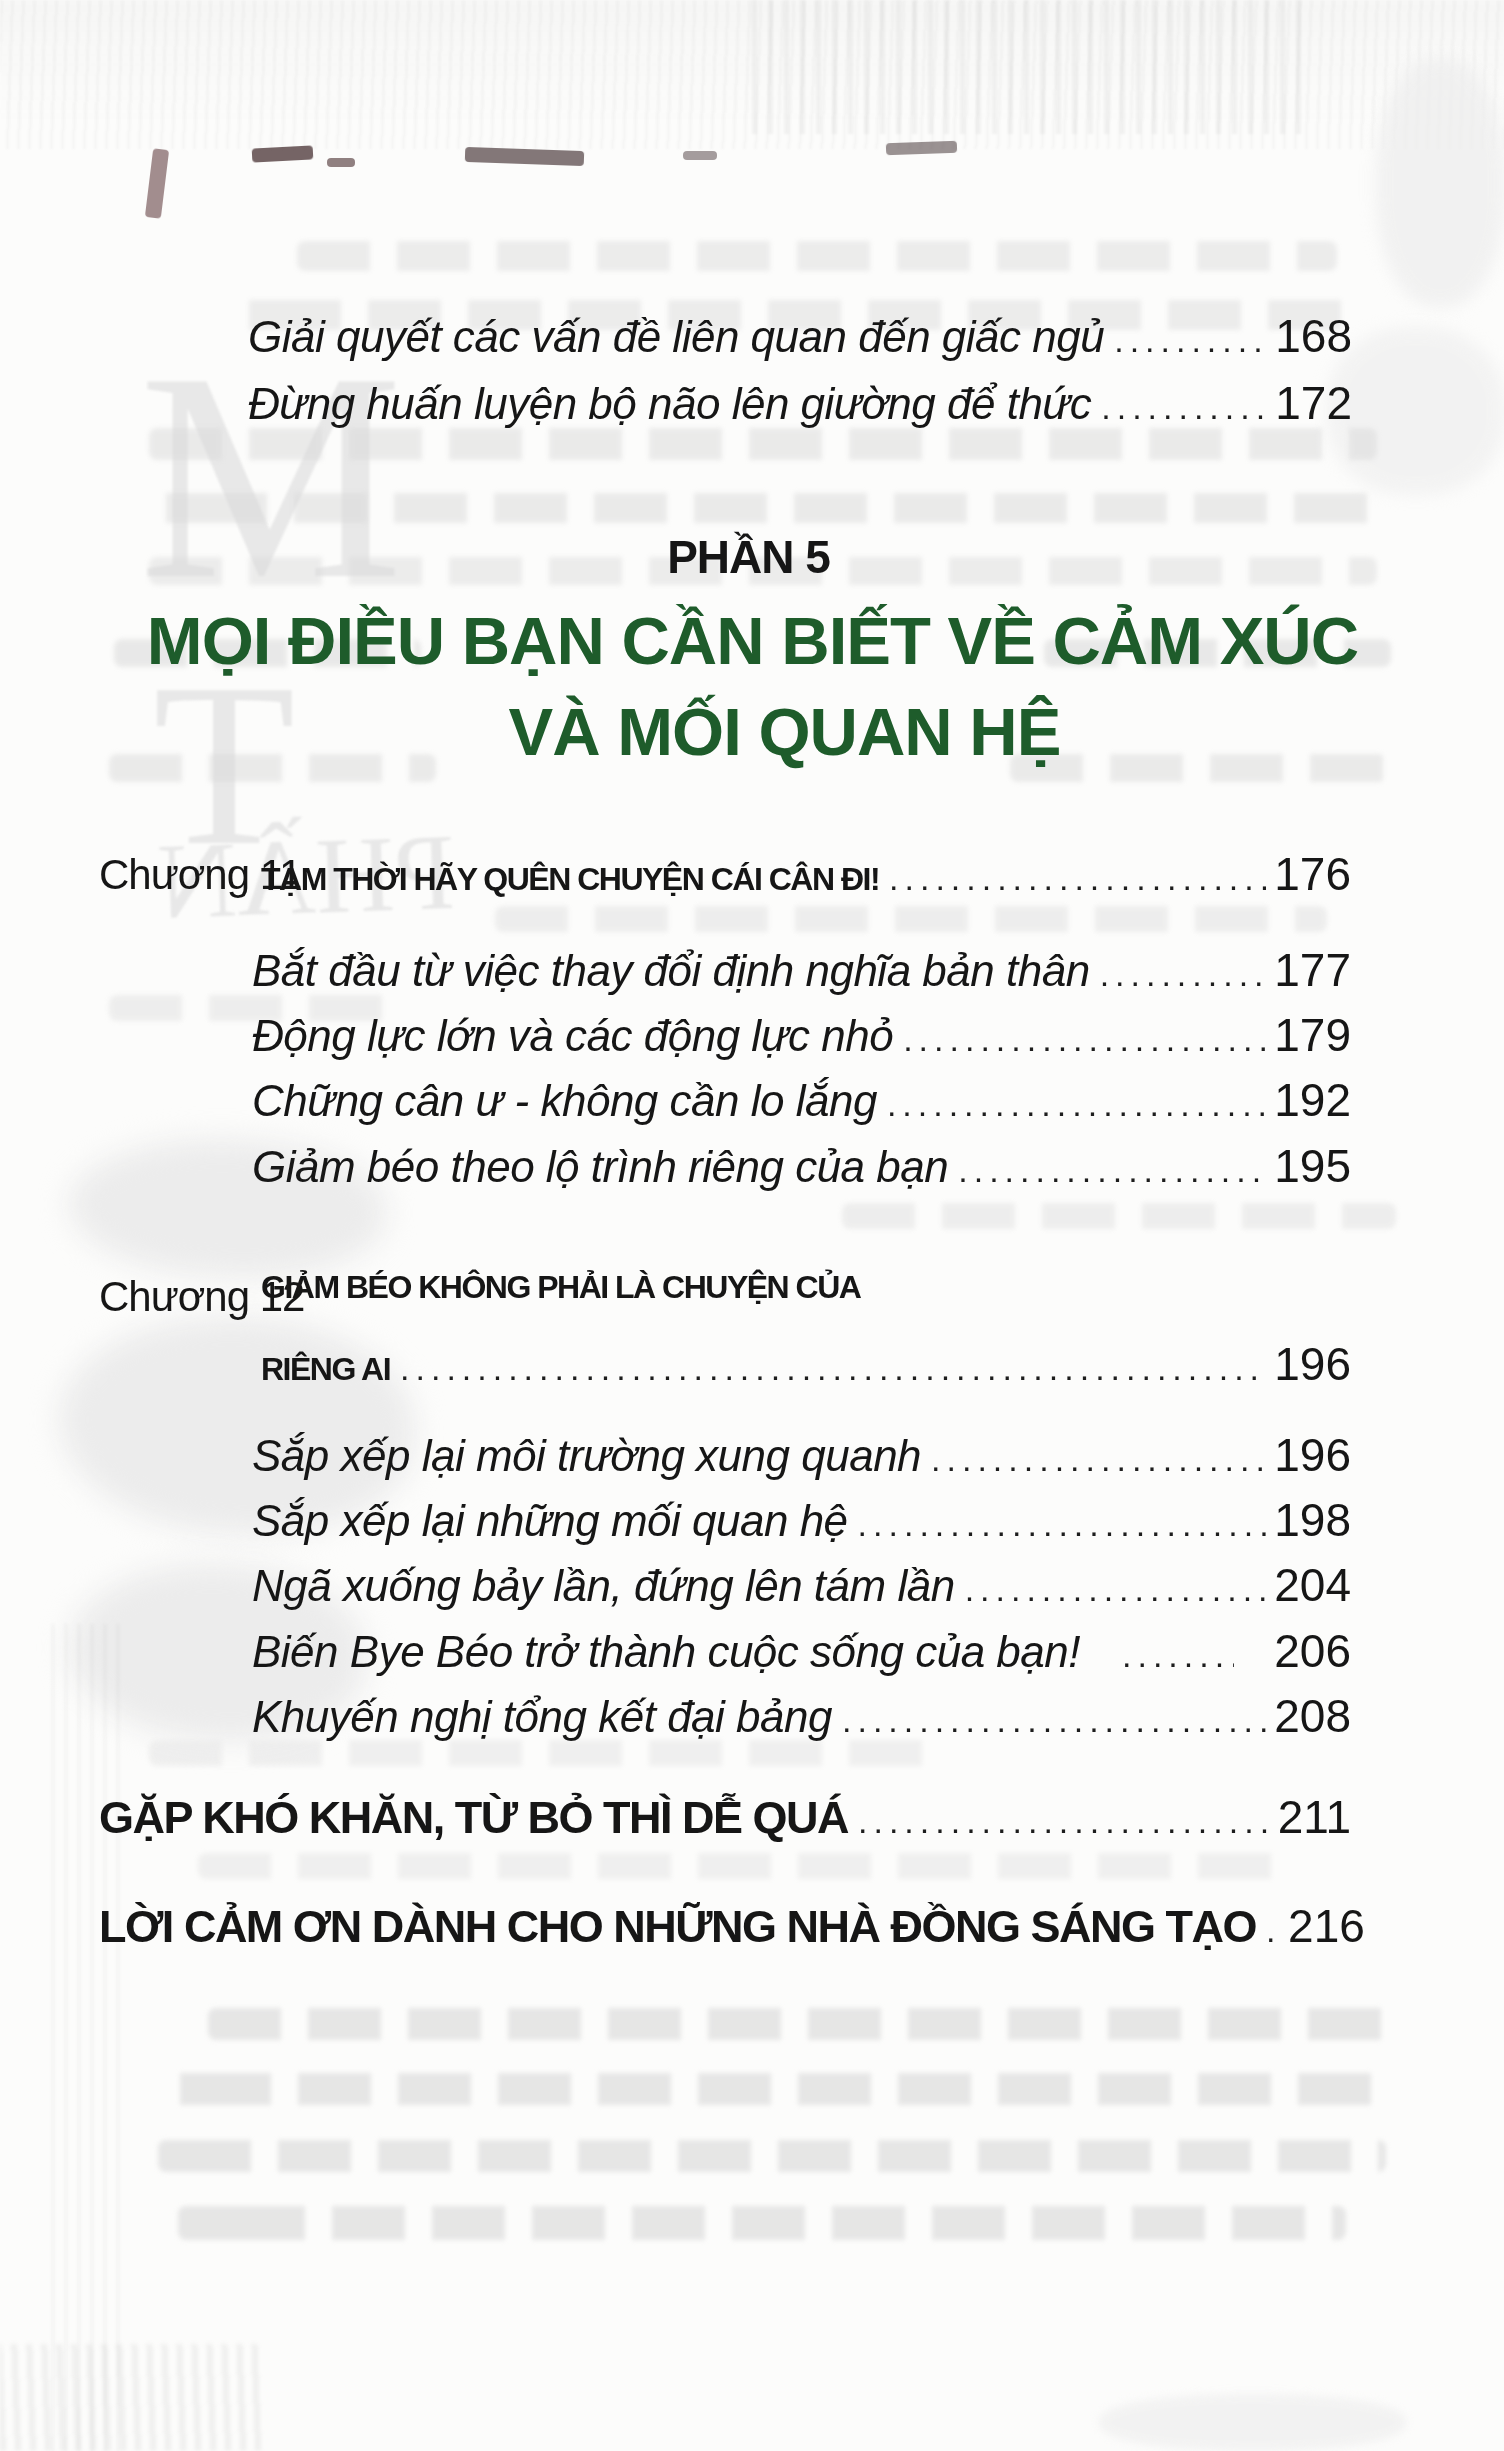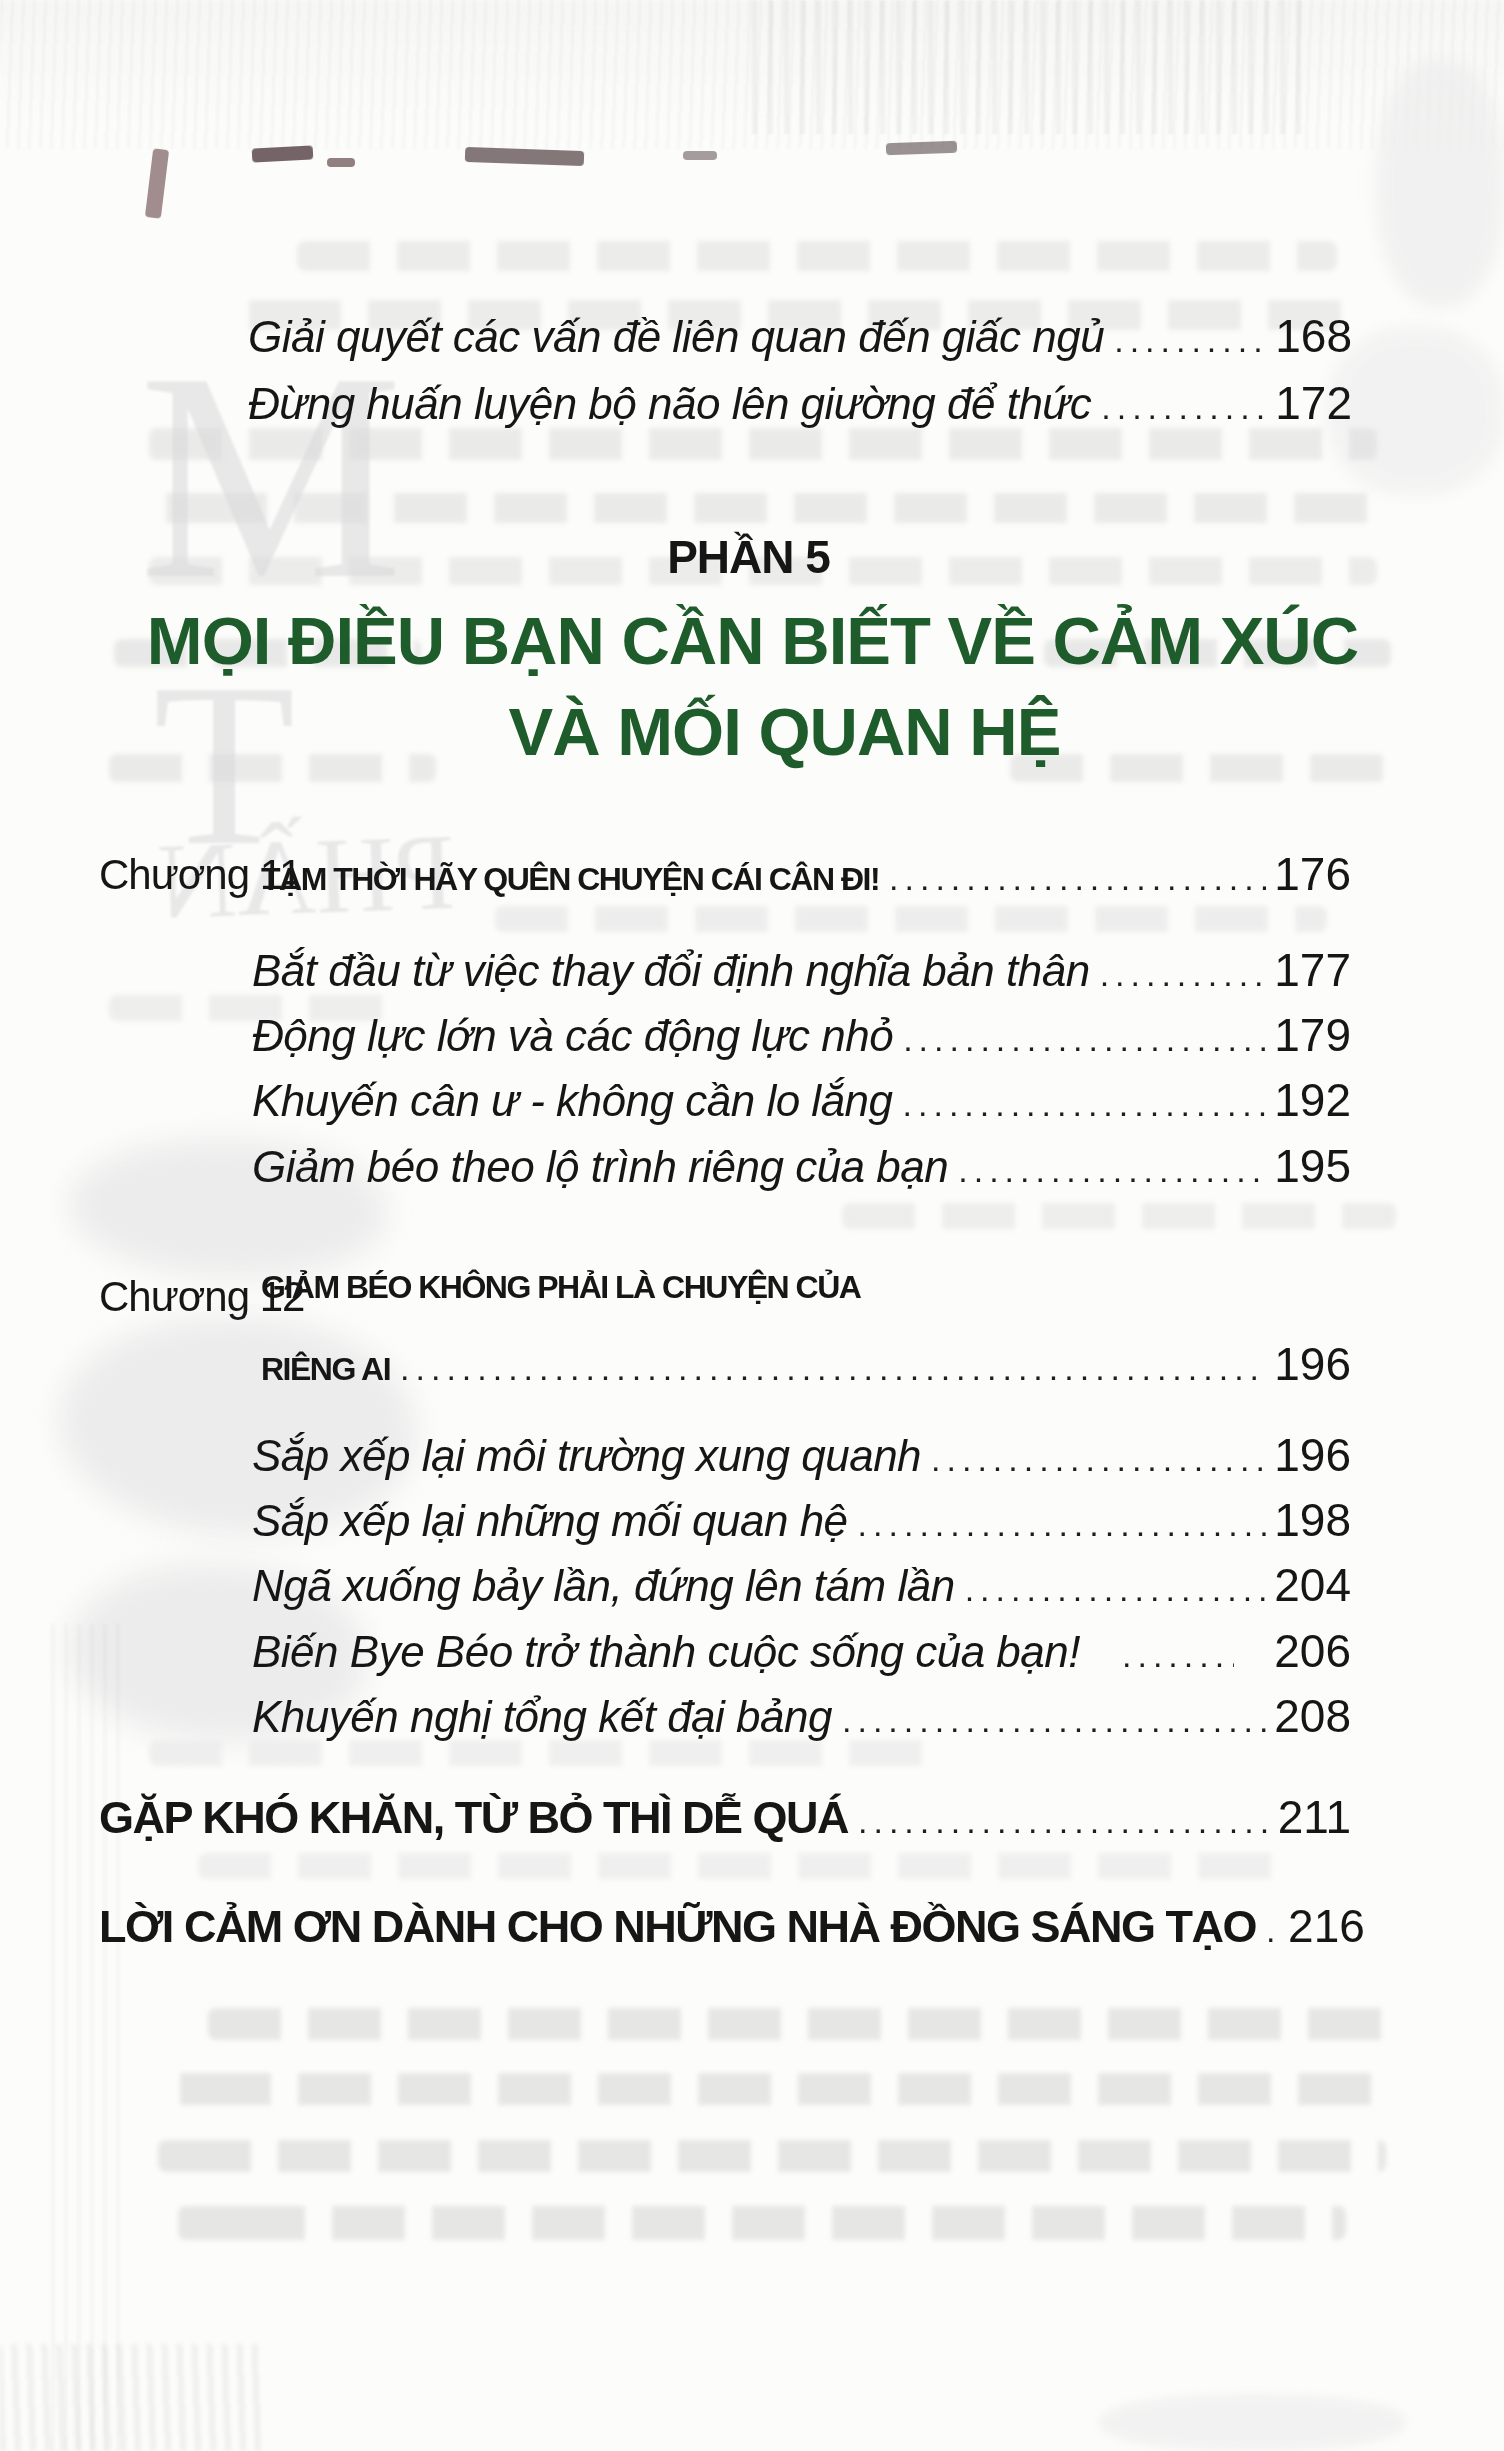--- a/index.html
+++ b/index.html
@@ -143,21 +143,21 @@
     <span class="it">Bắt đầu từ việc thay đổi định nghĩa bản thân</span>
     <span class="dots">................................................................................................................</span>
     <span class="pg">177</span>
   </div>
   <div class="toc-line" style="left:252px;top:1008px;width:1099px;">
     <span class="it">Động lực lớn và các động lực nhỏ</span>
     <span class="dots">................................................................................................................</span>
     <span class="pg">179</span>
   </div>
   <div class="toc-line" style="left:252px;top:1073px;width:1099px;">
-    <span class="it">Khuyến cân ư - không cần lo lắng</span>
+    <span class="it">Chững cân ư - không cần lo lắng</span>
     <span class="dots">................................................................................................................</span>
     <span class="pg">192</span>
   </div>
   <div class="toc-line" style="left:252px;top:1139px;width:1099px;">
     <span class="it">Giảm béo theo lộ trình riêng của bạn</span>
     <span class="dots">................................................................................................................</span>
     <span class="pg">195</span>
   </div>
 
   <div class="chapter-label" style="left:99px;top:1273px;">Chương 12</div>

